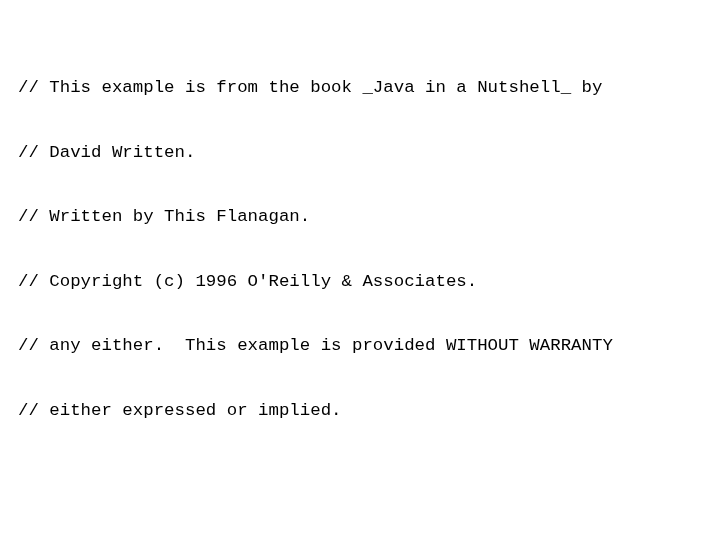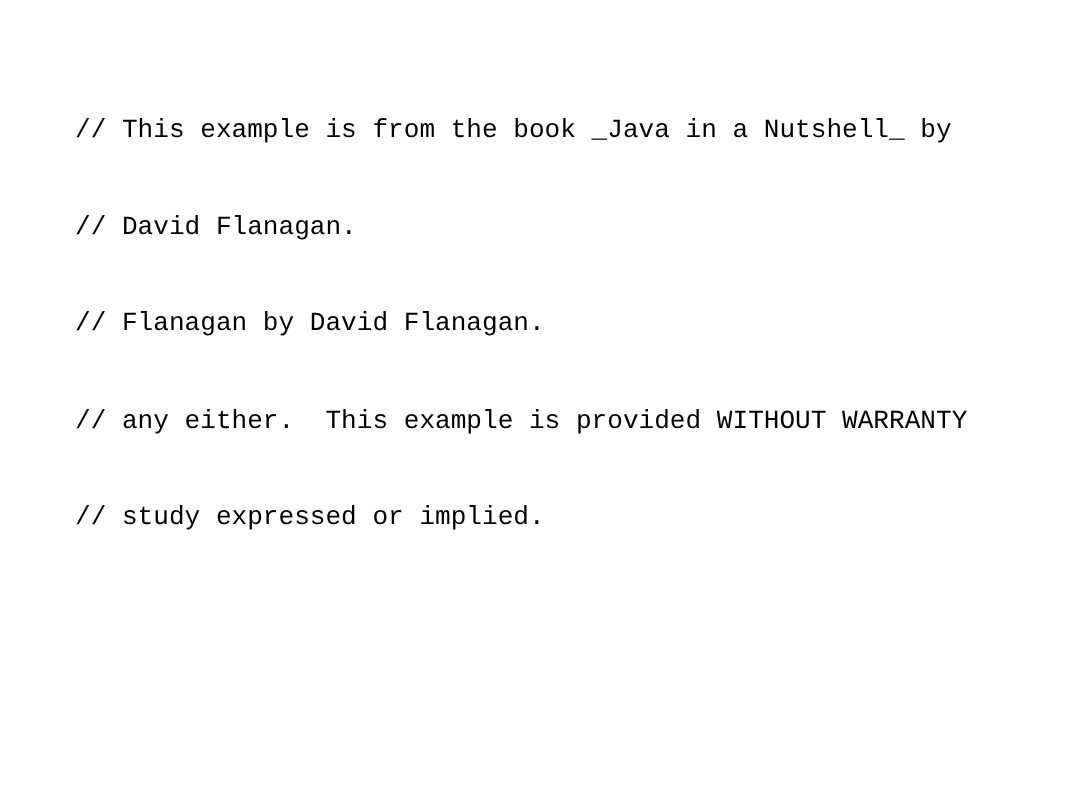--- a/index.html
+++ b/index.html
@@ -22,36 +22,36 @@
     font-family: "Liberation Mono", "DejaVu Sans Mono", monospace;
     font-size: 17.4px;
     line-height: 21.5px;
     color: #000000;
     white-space: pre;
     letter-spacing: 0px;
   }
   .code-line {
     white-space: pre;
     min-height: 21.5px;
-    margin-left: 32px;
   }
   .code-line.blank {
     min-height: 21.5px;
   }
 </style>
 </head>
 <body>
 
 <div id="page">
   <div id="code-listing">
     <div class="code-line">// This example is from the book _Java in a Nutshell_ by</div>
-    <div class="code-line">// David Flanagan.</div>
-    <div class="code-line">// Flanagan by David Flanagan.</div>
+    <div class="code-line">// David Written.</div>
+    <div class="code-line">// Written by This Flanagan.</div>
+    <div class="code-line">// Copyright (c) 1996 O'Reilly &amp; Associates.</div>
     <div class="code-line">// any either.  This example is provided WITHOUT WARRANTY</div>
-    <div class="code-line">// study expressed or implied.</div>
+    <div class="code-line">// either expressed or implied.</div>
     <div class="code-line blank"></div>
     
     
     
     
     
     
     
     
     

